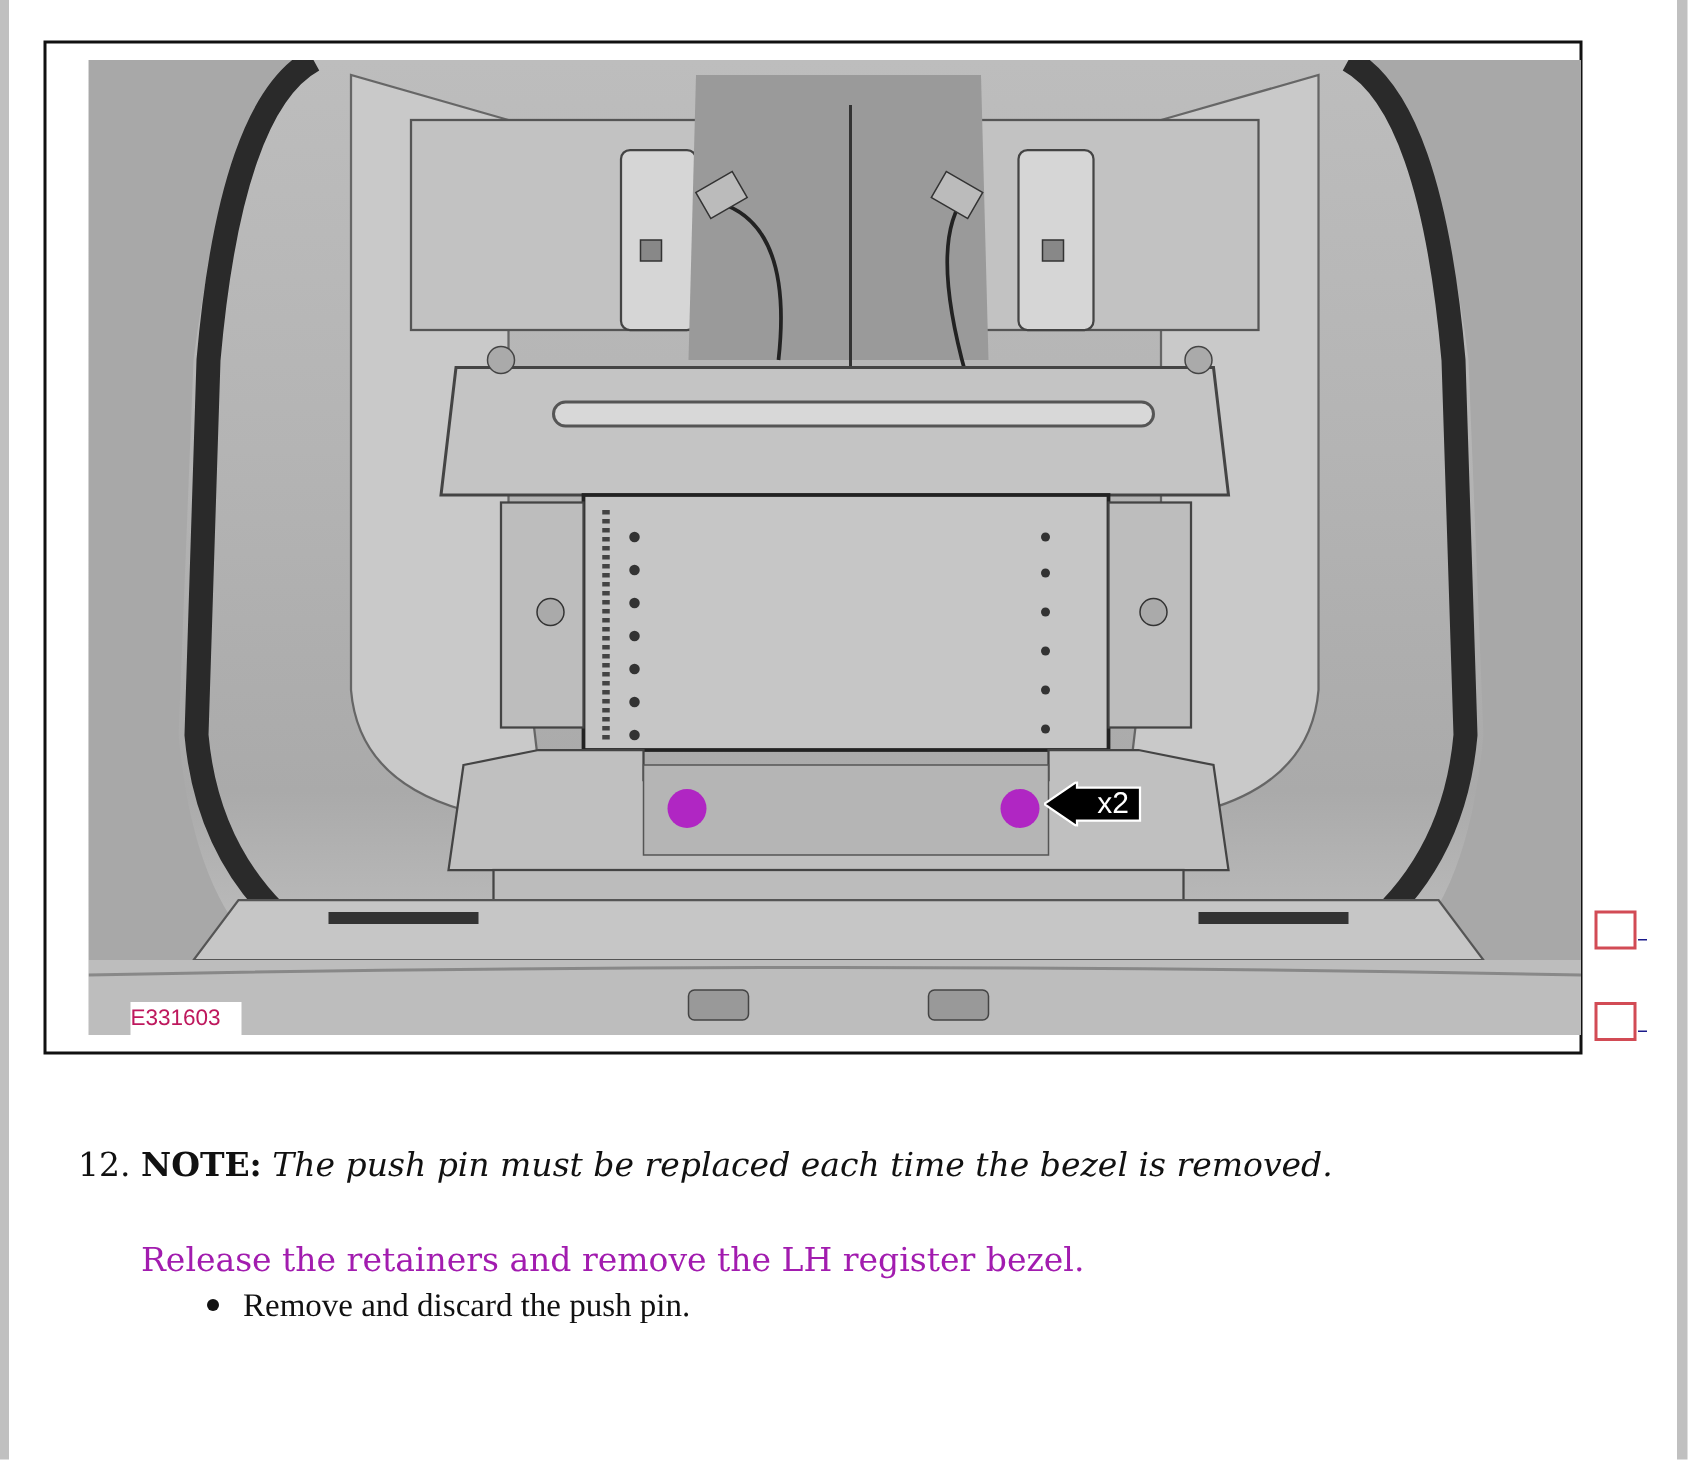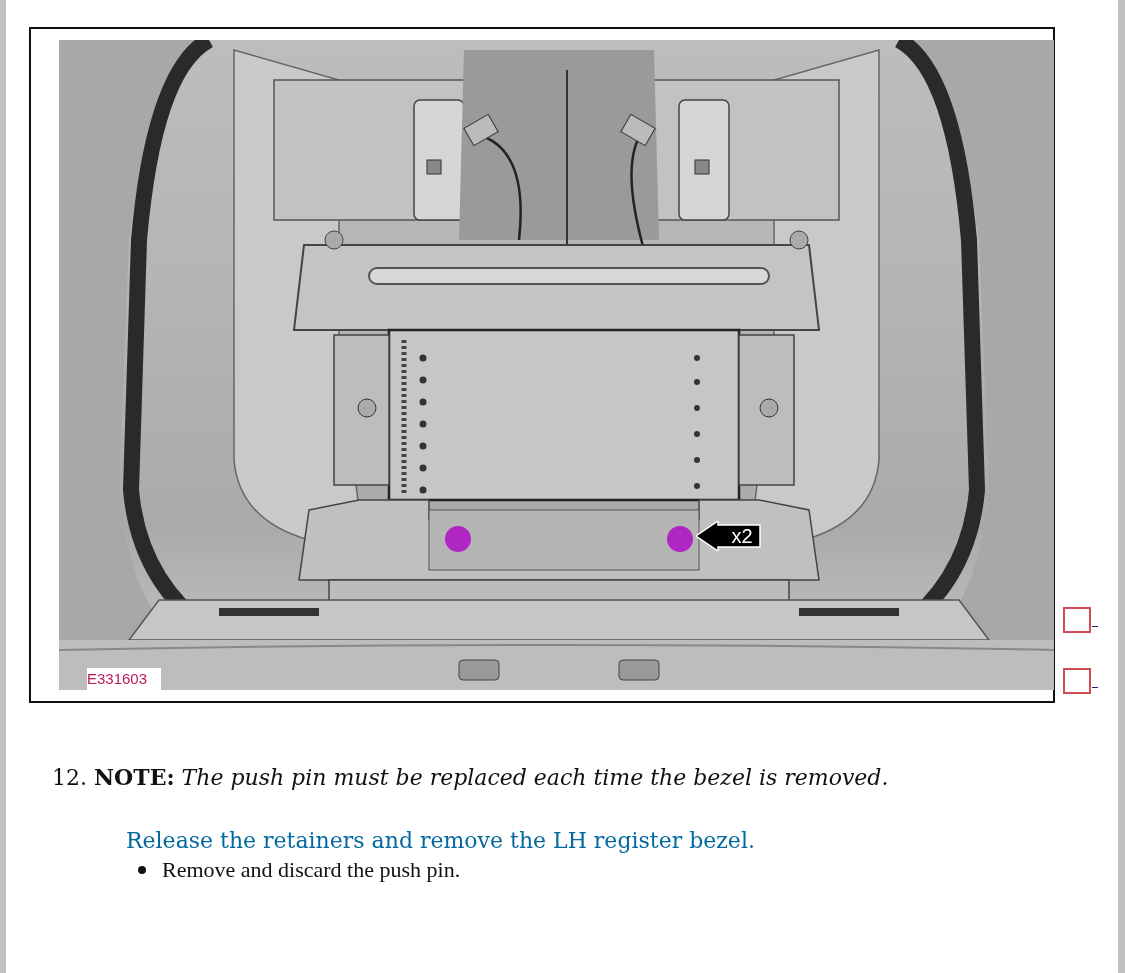--- a/index.html
+++ b/index.html
@@ -44,21 +44,21 @@
   .chk-dash { position: absolute; width: 6px; height: 1px; background: #1a1a8a; }
 
   .step {
     position: absolute; left: 52px; top: 740px; font-size: 22px; color: #111;
     white-space: nowrap;
     margin-top: 24px;
   }
   .step .num { display: inline-block; width: 42px; }
   .step .note-label { font-weight: bold; }
   .step .note-text { font-style: italic; }
-  .instr { position: absolute; left: 94px; top: 828px; font-size: 22px; color: #0369a1; white-space: nowrap; margin-left: 32px; }
+  .instr { position: absolute; left: 94px; top: 828px; font-size: 22px; color: #a21caf; white-space: nowrap; }
   .bullet-row { position: absolute; left: 138px; top: 857px; font-size: 22px; color: #111; white-space: nowrap; font-family: Liberation Serif, serif; }
   .bullet-dot { display: inline-block; width: 8px; height: 8px; border-radius: 50%; background: #111; vertical-align: middle; margin-right: 16px; position: relative; top: -2px; }
 </style>
 </head>
 <body>
 
 <div class="gutter-left"></div>
 <div class="gutter-right"></div>
 
 <div class="figure">

